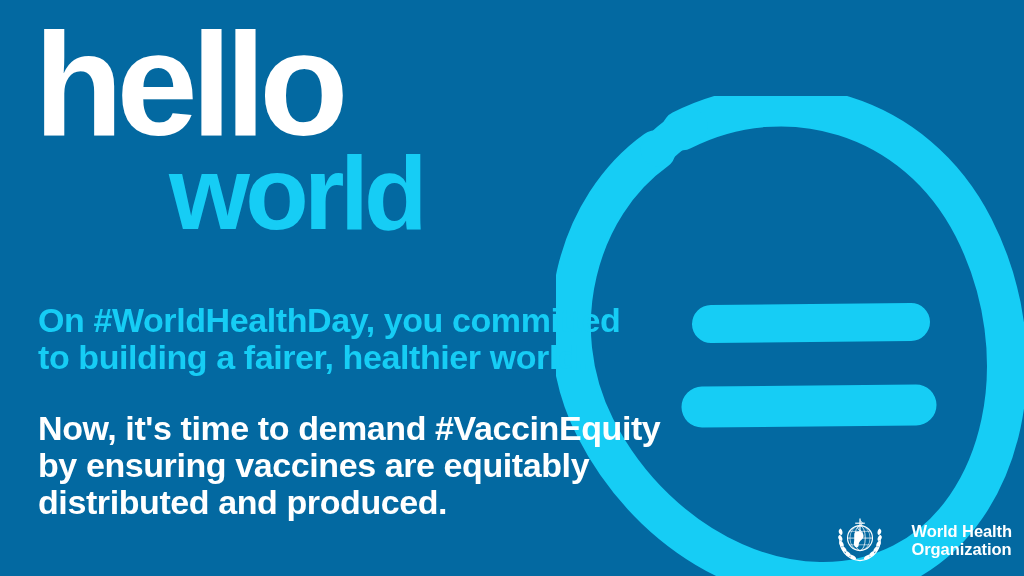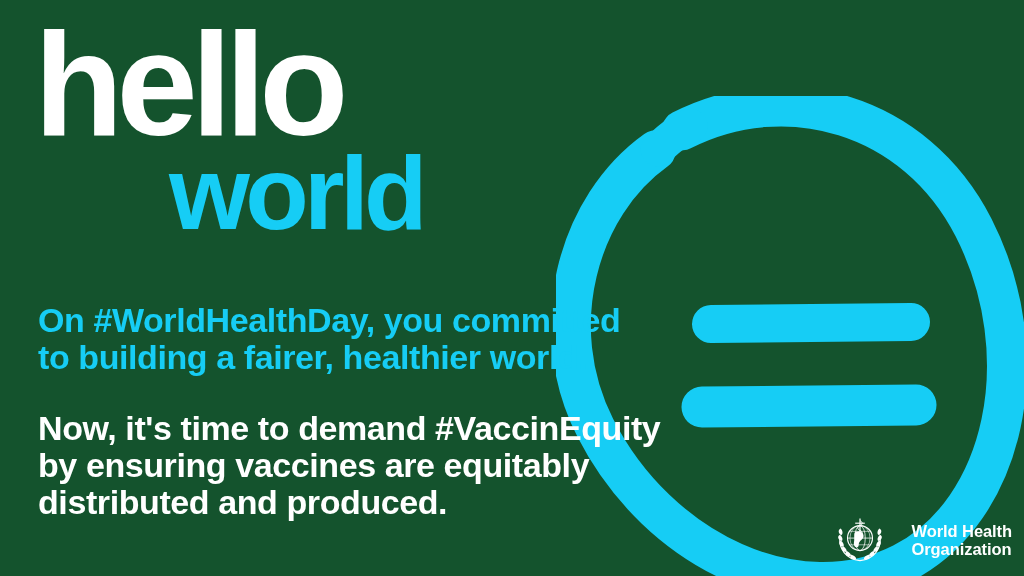--- a/index.html
+++ b/index.html
@@ -5,21 +5,21 @@
 <style>
   html, body {
     margin: 0;
     padding: 0;
     background: #000000;
   }
   #card {
     position: relative;
     width: 1024px;
     height: 576px;
-    background: #14532d;
+    background: #0369a1;
     overflow: hidden;
     font-family: "Liberation Sans", sans-serif;
     -webkit-font-smoothing: antialiased;
   }
 
   
   #headline {
     position: absolute;
     left: 34px;
     top: 18px;

